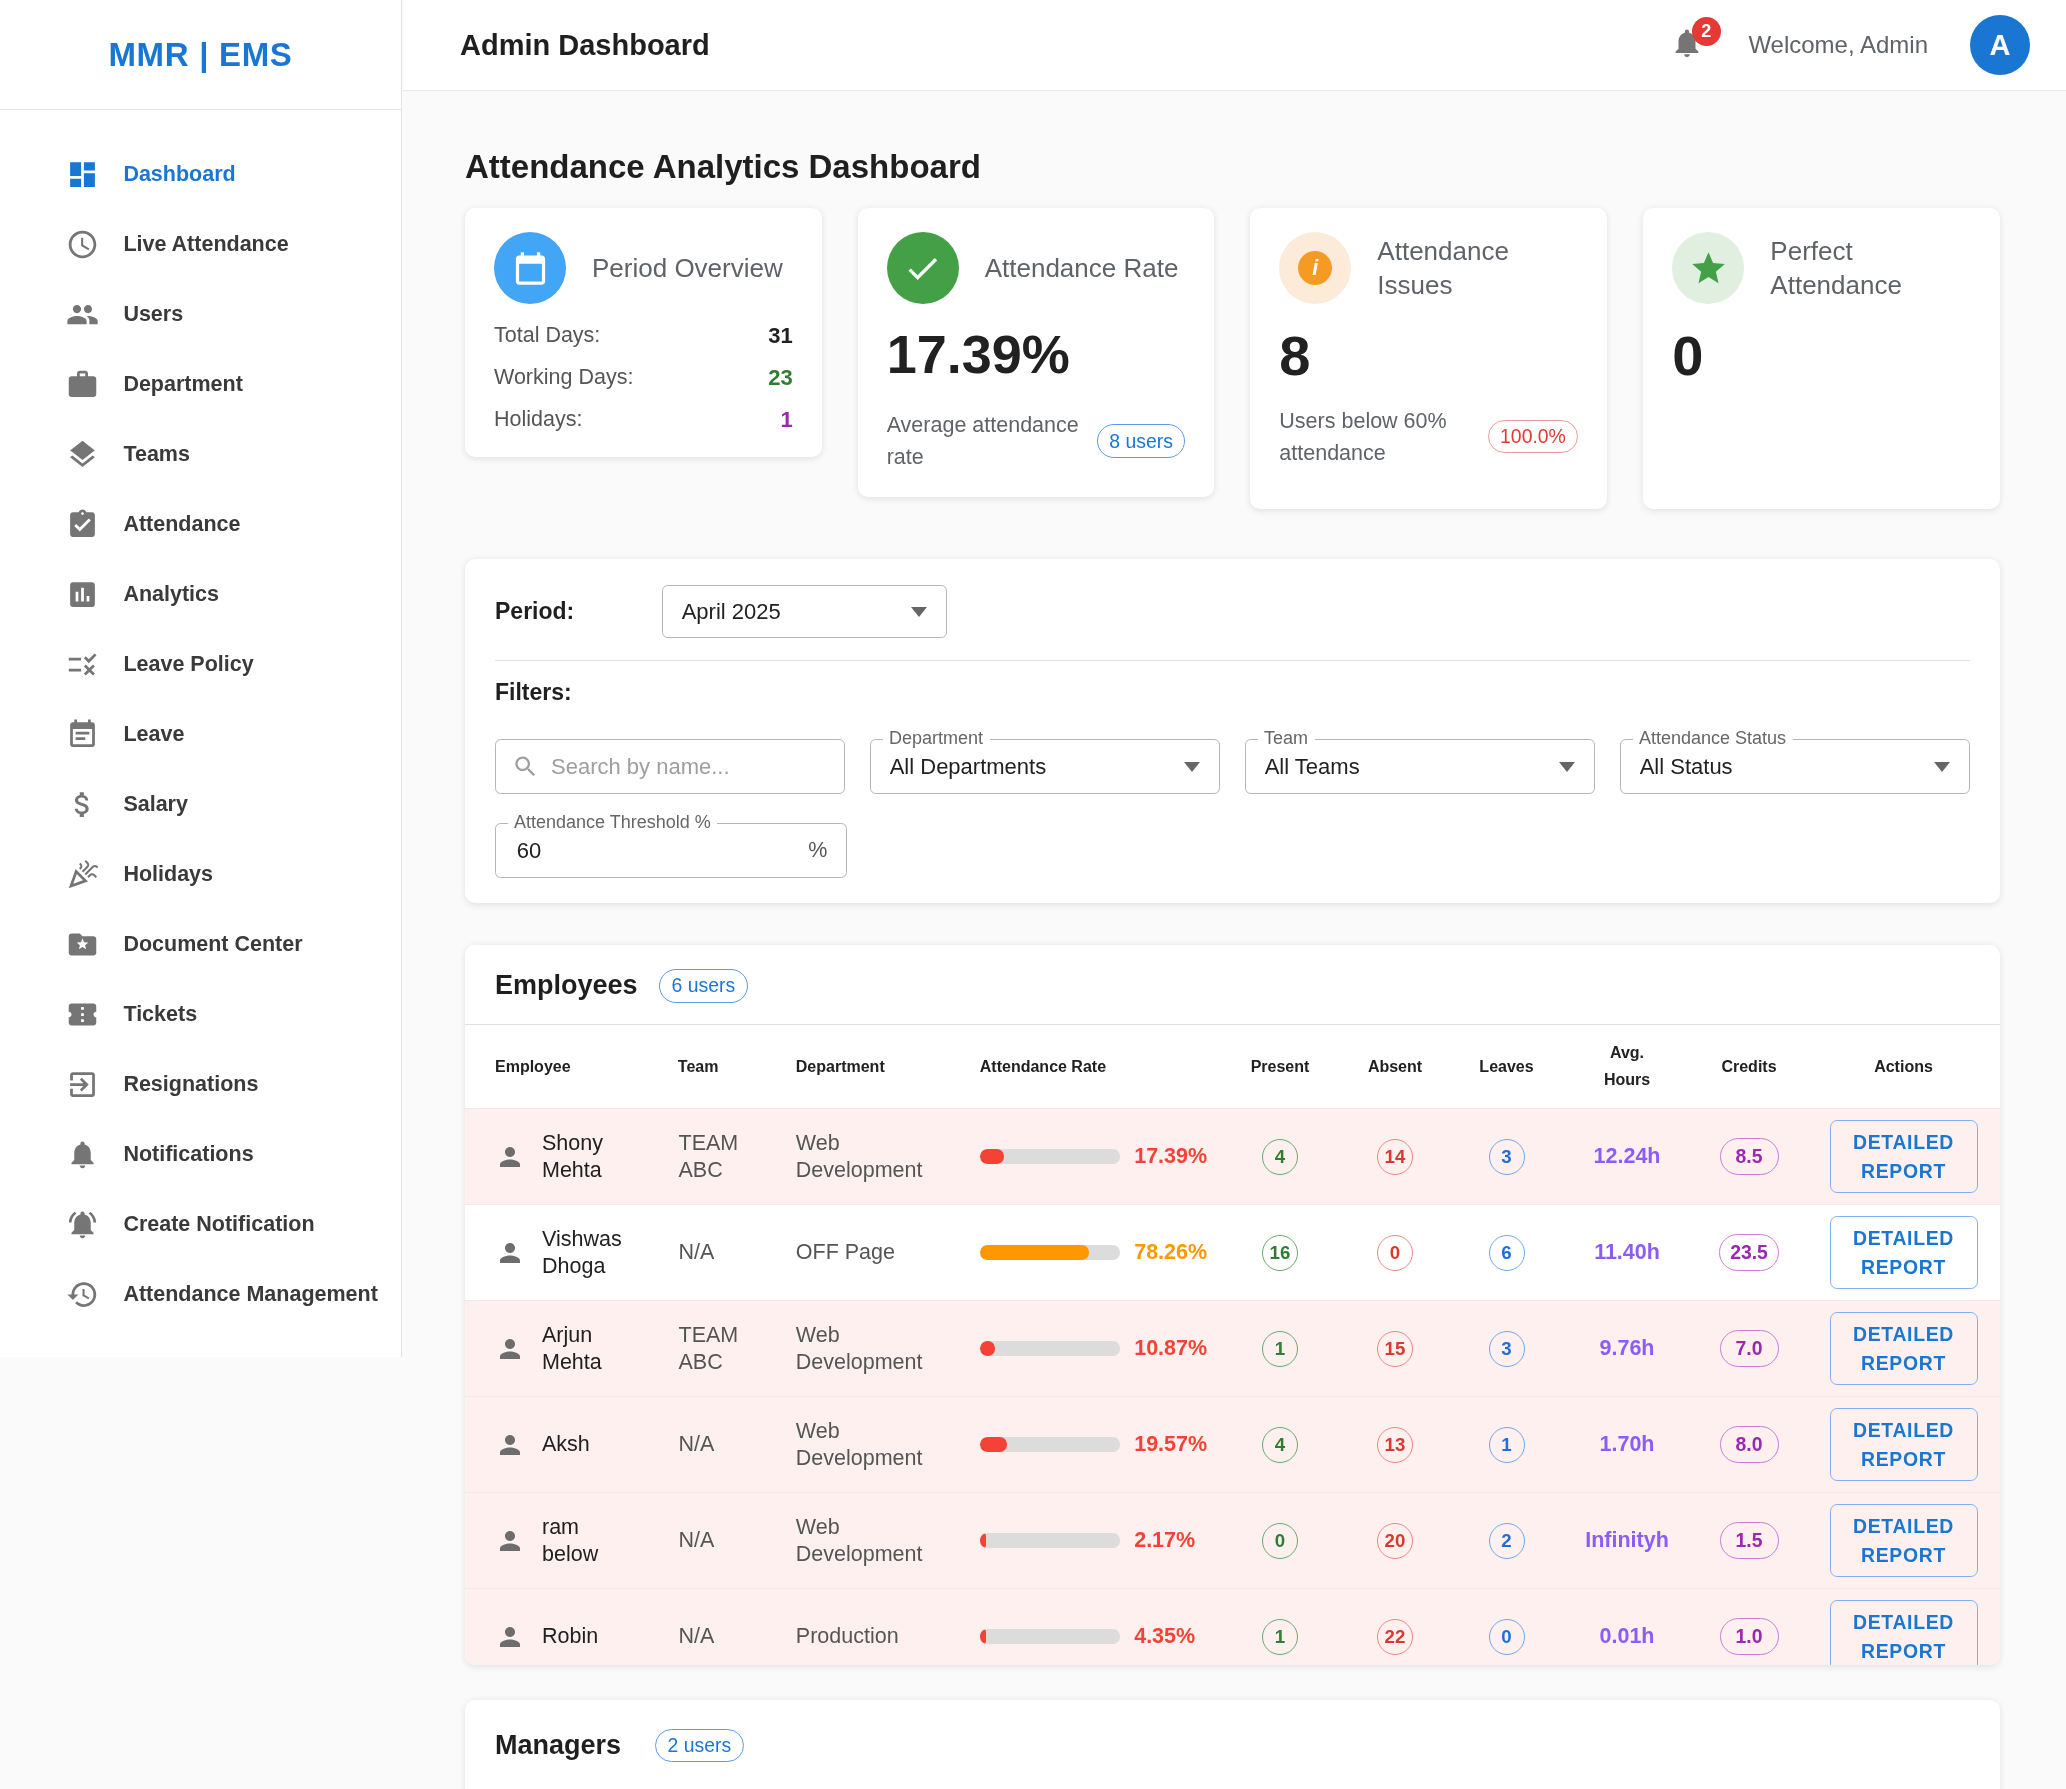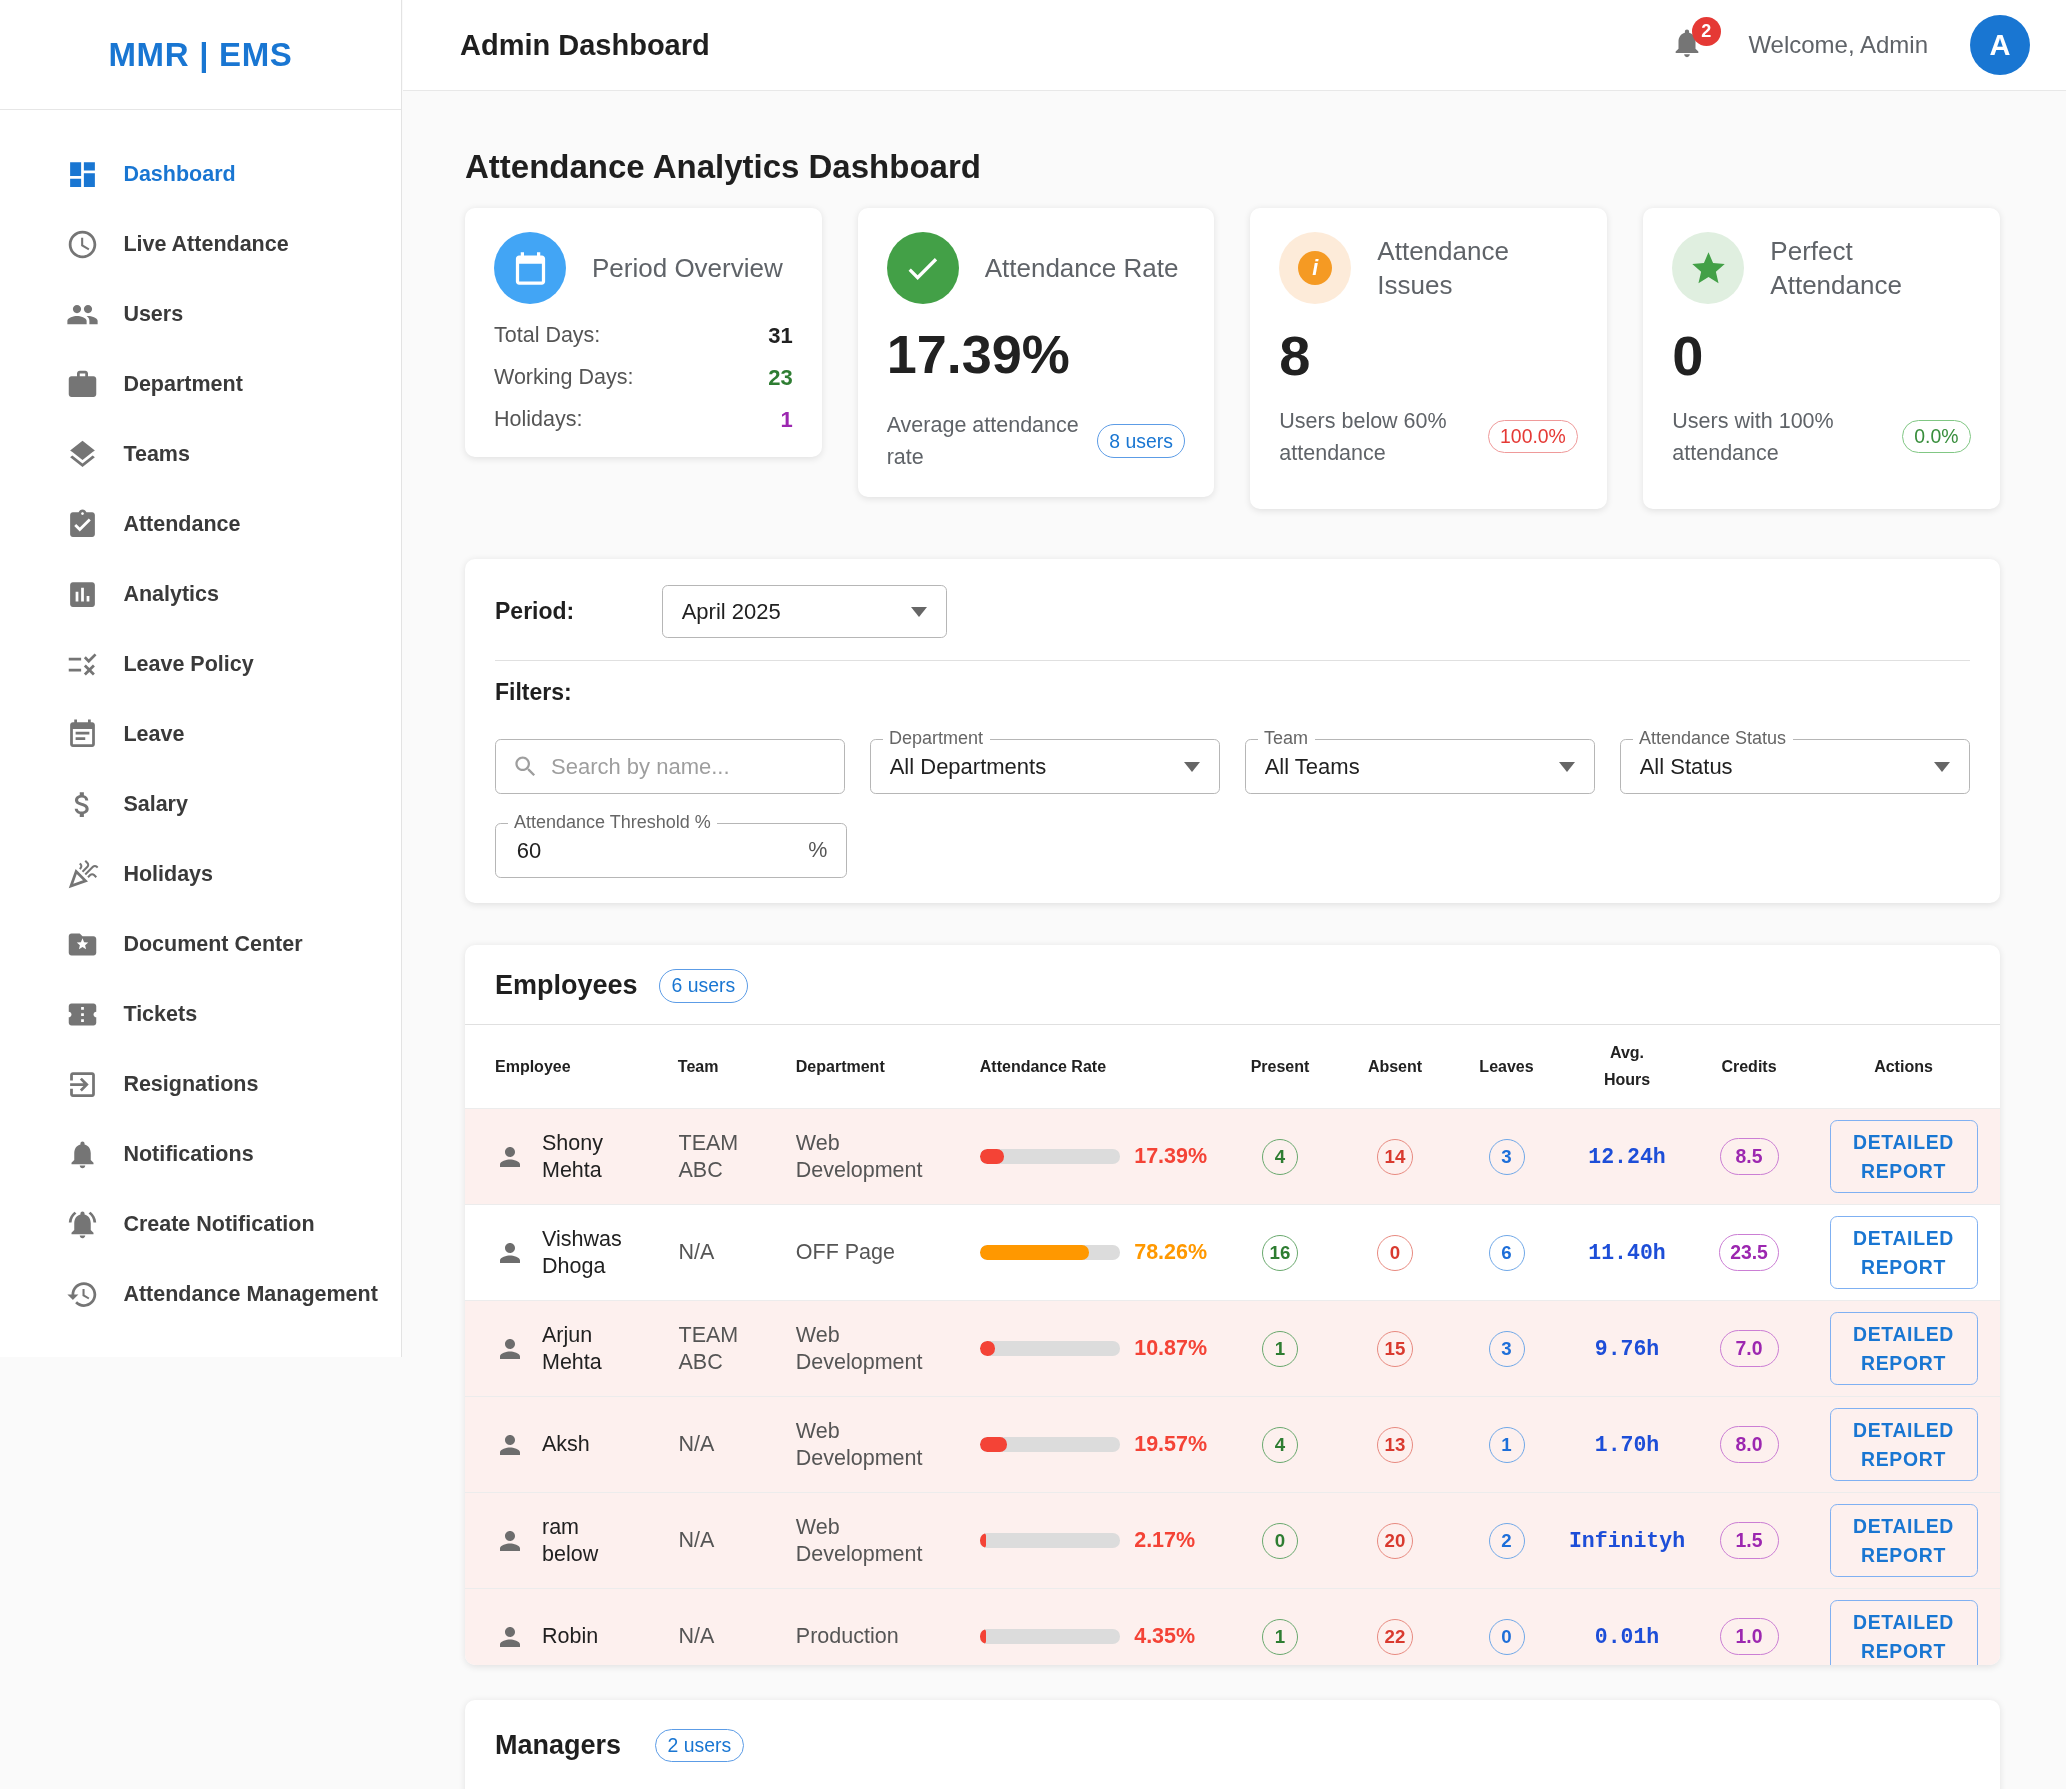--- a/index.html
+++ b/index.html
@@ -94,21 +94,21 @@
   .cell-team{font-size:21.5px;color:#555;line-height:27px;padding-left:11.5px;width:68px;}
   .cell-dept{font-size:21.5px;color:#555;line-height:27px;padding-left:10.8px;width:122px;}
   .cell-rate{display:flex;align-items:center;padding-left:10.8px;}
   .bar{width:140px;height:14.4px;background:#dcdcdc;border-radius:7.2px;overflow:hidden;flex:none;}
   .bar-fill{height:100%;border-radius:7.2px;min-width:6.5px;}
   .rate-txt{margin-left:14.4px;font-size:21.5px;font-weight:700;}
   .cnum{width:36px;height:36px;border-radius:50%;border:1.4px solid;box-sizing:border-box;display:flex;align-items:center;justify-content:center;font-size:18.7px;font-weight:600;margin:0 auto;}
   .cnum.present{border-color:#6aa96e;color:#2e7d32;}
   .cnum.absent{border-color:#e88a80;color:#d93a2f;}
   .cnum.leaves{border-color:#70a8e8;color:#1e6fd9;}
-  .avg{font-size:21.5px;font-weight:600;color:#1d4ed8;text-align:center;font-family:Liberation Mono, monospace;}
+  .avg{font-size:21.5px;font-weight:600;color:#8b5cf6;text-align:center;}
   .credits-wrap{text-align:center;}
   .credits{display:inline-flex;align-items:center;justify-content:center;min-width:59px;height:37px;box-sizing:border-box;padding:0 10px;border:1.4px solid #cb7ed4;color:#9c27b0;border-radius:19.4px;font-size:19.4px;font-weight:600;}
   .action-wrap{display:flex;justify-content:center;}
   .report-btn{width:148px;height:73px;border:1.4px solid #7fb0f2;border-radius:7.2px;background:transparent;color:#1976d2;font-family:"Liberation Sans",sans-serif;font-size:19.4px;font-weight:700;letter-spacing:0.7px;line-height:29px;display:flex;align-items:center;justify-content:center;cursor:pointer;}
   .report-btn span{display:block;width:108px;text-align:center;}
   
   .mcard{margin-top:35px;background:#fff;border-radius:10px;box-shadow:0 1.4px 7.2px rgba(0,0,0,.10);padding:29px 30px;height:172px;box-sizing:border-box;}
   .mcard-head{display:flex;align-items:center;gap:34px;}
 </style>
 </head>
@@ -335,24 +335,20 @@
     <div class="scard" style="min-height:301px;">
       <div class="scard-head">
         <span class="sicon sicon-lgreen">
           <svg viewBox="0 0 24 24" fill="#43a047">
               <path d="M12 17.27L18.18 21l-1.64-7.03L22 9.24l-7.19-.61L12 2 9.19 8.63 2 9.24l5.46 4.73L5.82 21z"></path>
             </svg>
         </span>
         <span class="scard-title" style="width:172px;">Perfect Attendance</span>
       </div>
       <div class="big-val" style="font-size:56px;">0</div>
-      <div class="cap-row2">
-        <span class="caption" style="width:215px;">Users with 100% attendance</span>
-        <span class="chip chip-green">0.0%</span>
-      </div>
     </div>
   </div>
 
   <div class="fcard">
     <div class="period-row">
       <span class="inline-label">Period:</span>
       <div class="select sel-period">
         <span class="sel-val">April 2025</span>
         <span class="arrow"></span>
       </div>

